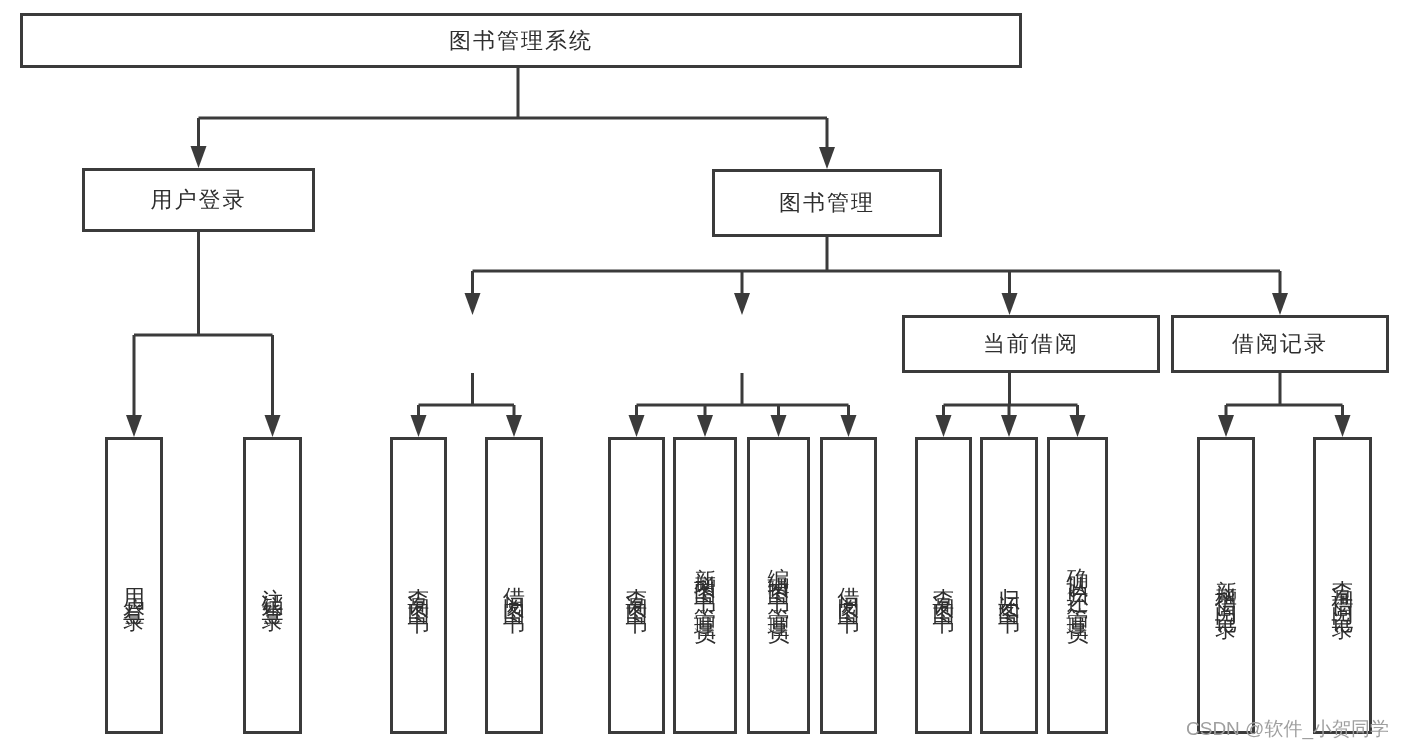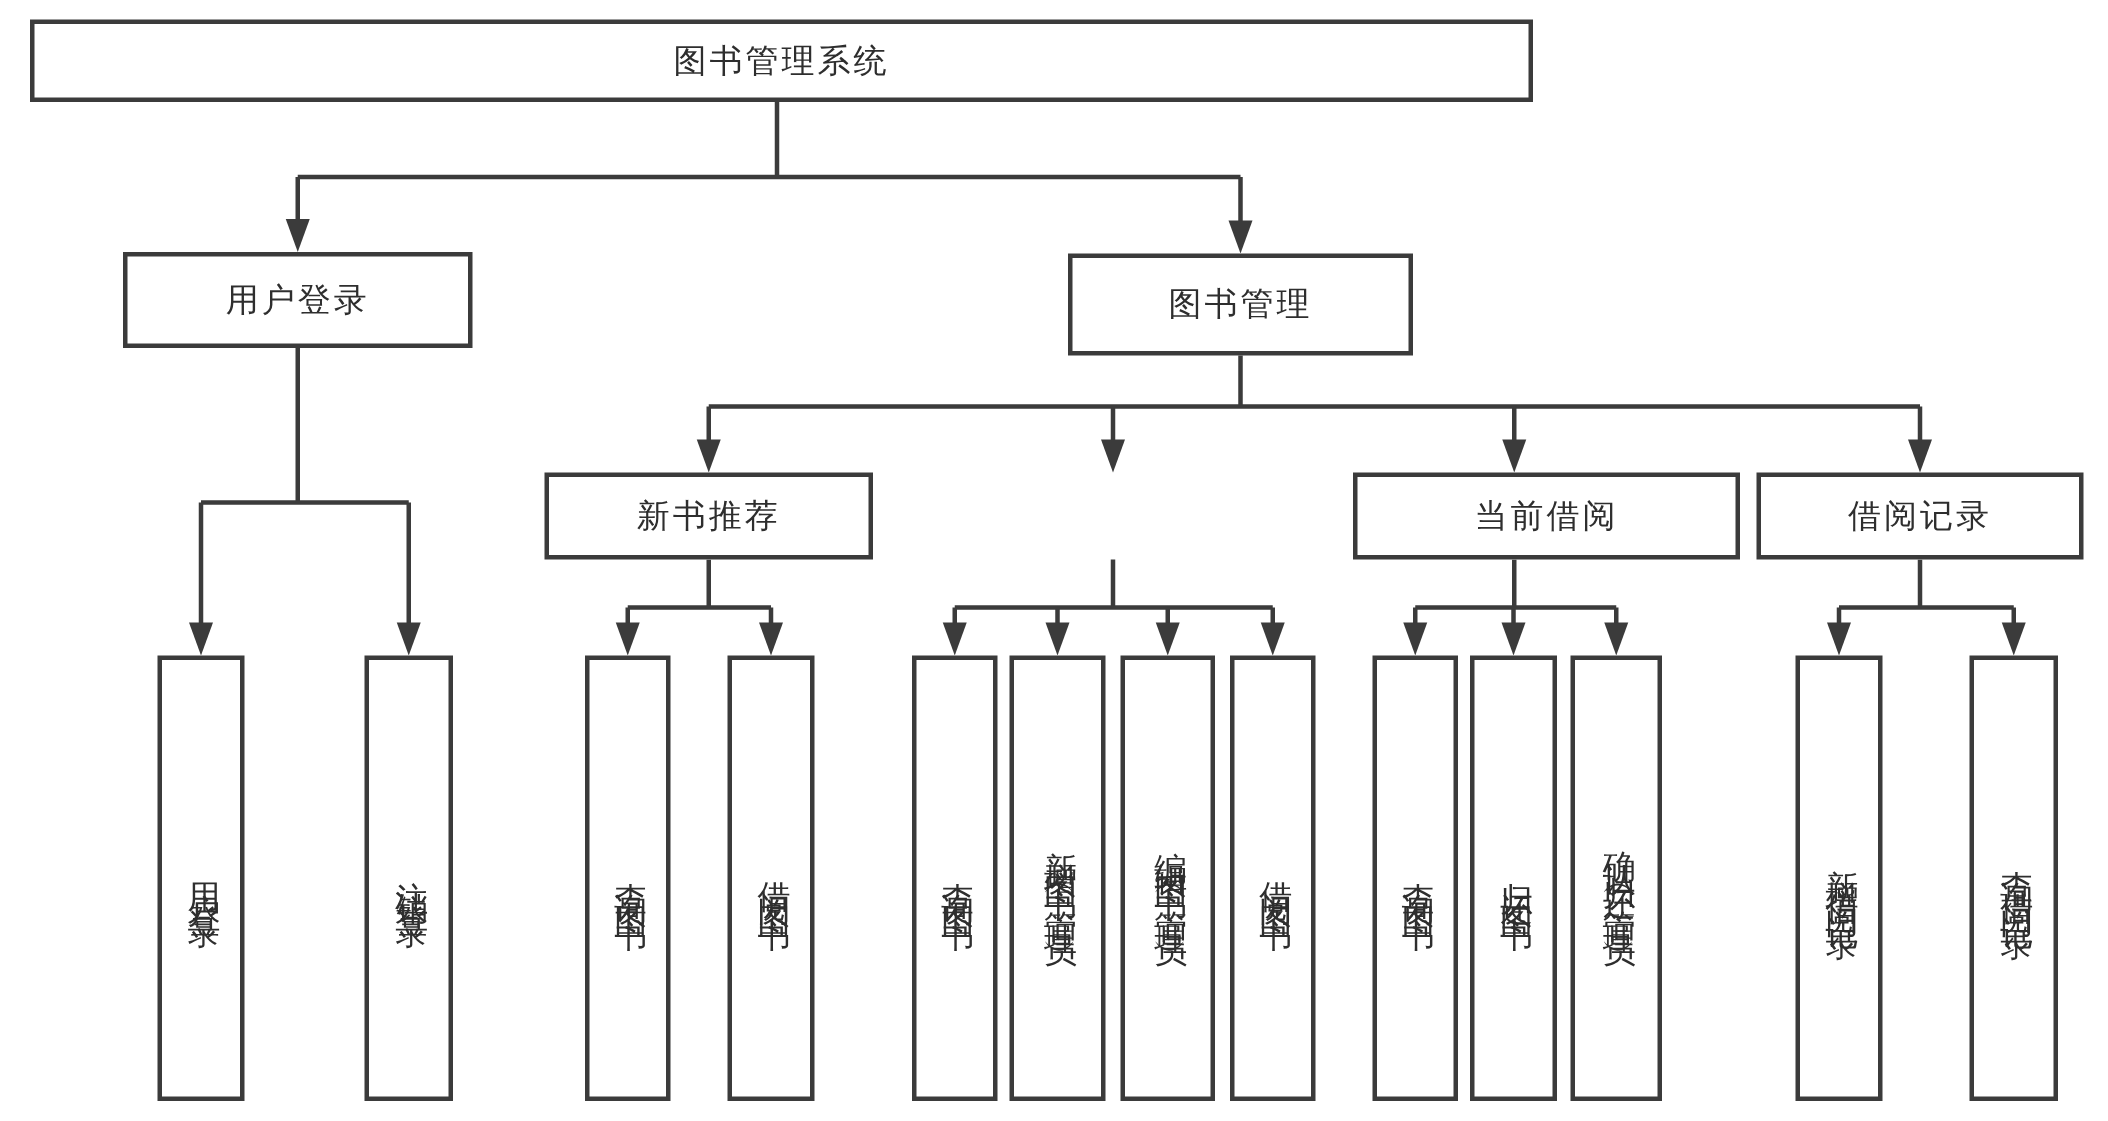--- a/index.html
+++ b/index.html
@@ -18,21 +18,20 @@
   .node {
     position:absolute;
     box-sizing:border-box;
     background:#ffffff;
     border:3px solid #3b3b3b;
     color:#2e2e2e;
     display:flex;
     align-items:center;
     justify-content:center;
     text-align:center;
-    font-family:Liberation Mono, monospace;
   }
   .hlabel { font-size:22px; letter-spacing:2px; }
   .vlabel {
     font-size:22px;
     writing-mode: vertical-rl;
     text-orientation: mixed;
     letter-spacing:8px;
     line-height:1;
   }
   .watermark {
@@ -87,21 +86,20 @@
       <polygon points="1218,415 1234,415 1226,437"></polygon>
       <polygon points="1334.5,415 1350.5,415 1342.5,437"></polygon>
     </g>
   </svg>
 
   <div class="node hlabel" style="left:20px;top:13px;width:1002px;height:55px">图书管理系统</div>
 
   <div class="node hlabel" style="left:82px;top:168px;width:233px;height:64px">用户登录</div>
   <div class="node hlabel" style="left:712px;top:169px;width:230px;height:68px">图书管理</div>
 
-  <div class="node hlabel" style="left:363px;top:315px;width:219px;height:58px">新书推荐</div>
   <div class="node hlabel" style="left:902px;top:315px;width:258px;height:58px">当前借阅</div>
   <div class="node hlabel" style="left:1171px;top:315px;width:218px;height:58px">借阅记录</div>
 
   <div class="node vlabel" style="left:105px;top:437px;width:58px;height:297px">用户登录</div>
   <div class="node vlabel" style="left:243px;top:437px;width:59px;height:297px">注销登录</div>
 
   <div class="node vlabel" style="left:390px;top:437px;width:57px;height:297px">查询图书</div>
   <div class="node vlabel" style="left:485px;top:437px;width:58px;height:297px">借阅图书</div>
 
   <div class="node vlabel" style="left:608px;top:437px;width:57px;height:297px">查询图书</div>
@@ -109,13 +107,14 @@
   <div class="node vlabel" style="left:747px;top:437px;width:63px;height:297px">编辑图书（管理员）</div>
   <div class="node vlabel" style="left:820px;top:437px;width:57px;height:297px">借阅图书</div>
 
   <div class="node vlabel" style="left:915px;top:437px;width:57px;height:297px">查询图书</div>
   <div class="node vlabel" style="left:980px;top:437px;width:58px;height:297px">归还图书</div>
   <div class="node vlabel" style="left:1047px;top:437px;width:61px;height:297px">确认归还（管理员）</div>
 
   <div class="node vlabel" style="left:1197px;top:437px;width:58px;height:297px">新增借阅记录</div>
   <div class="node vlabel" style="left:1313px;top:437px;width:59px;height:297px">查询借阅记录</div>
 
+  <div class="watermark">CSDN @软件_小贺同学</div>
 </div>
 
 </body></html>

